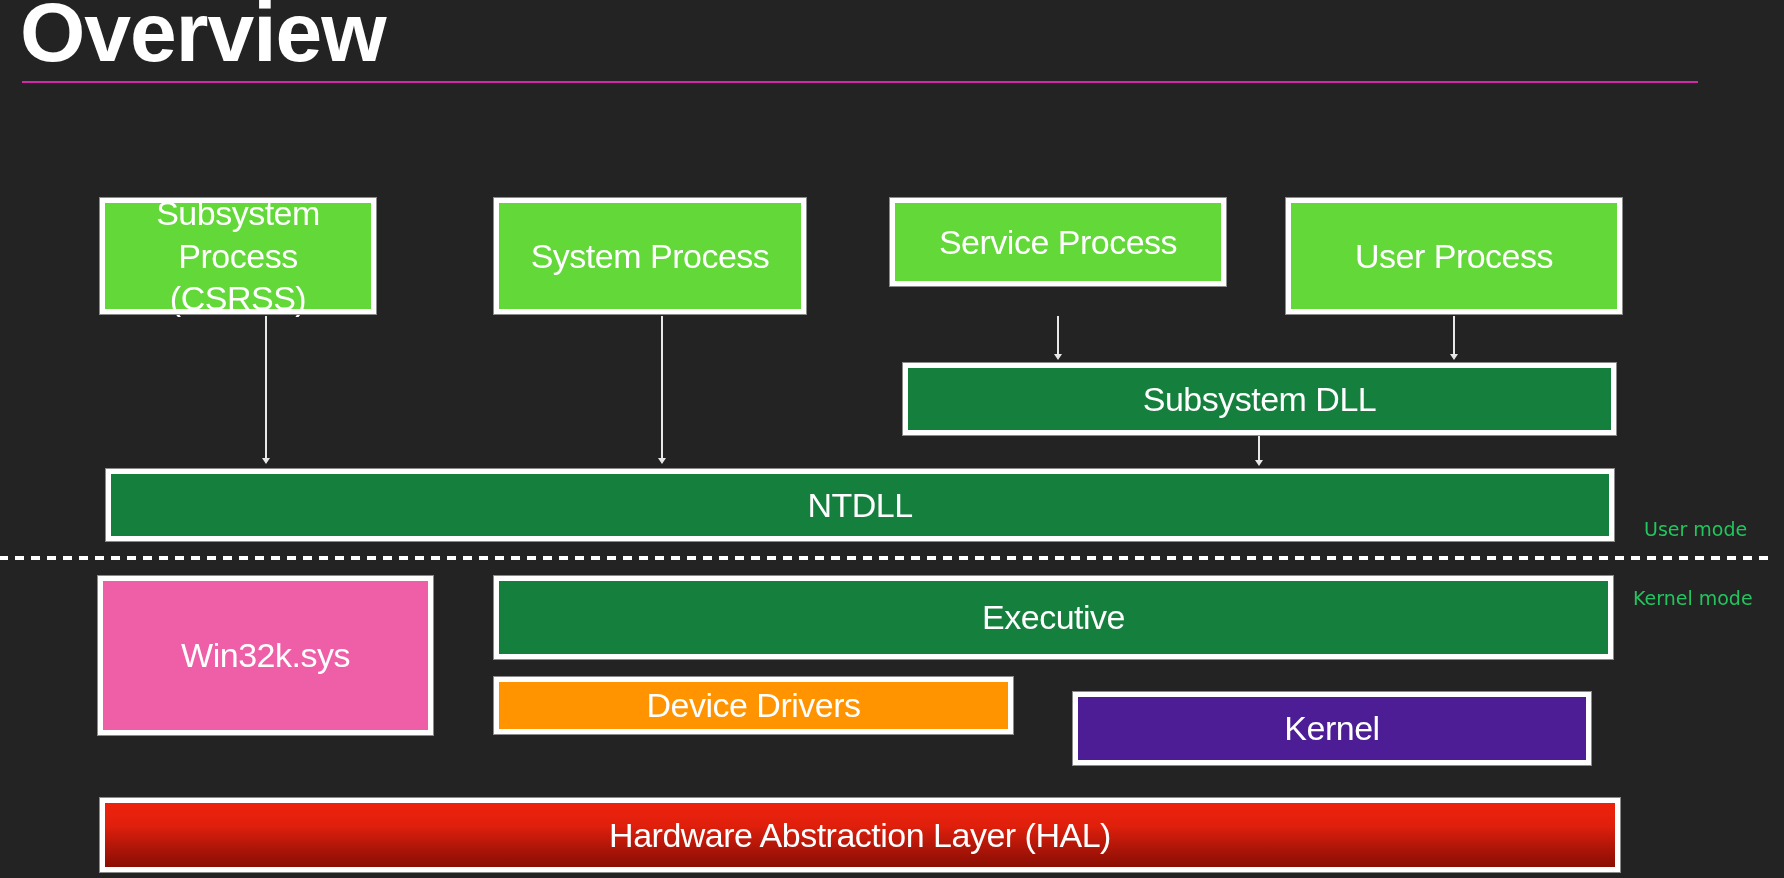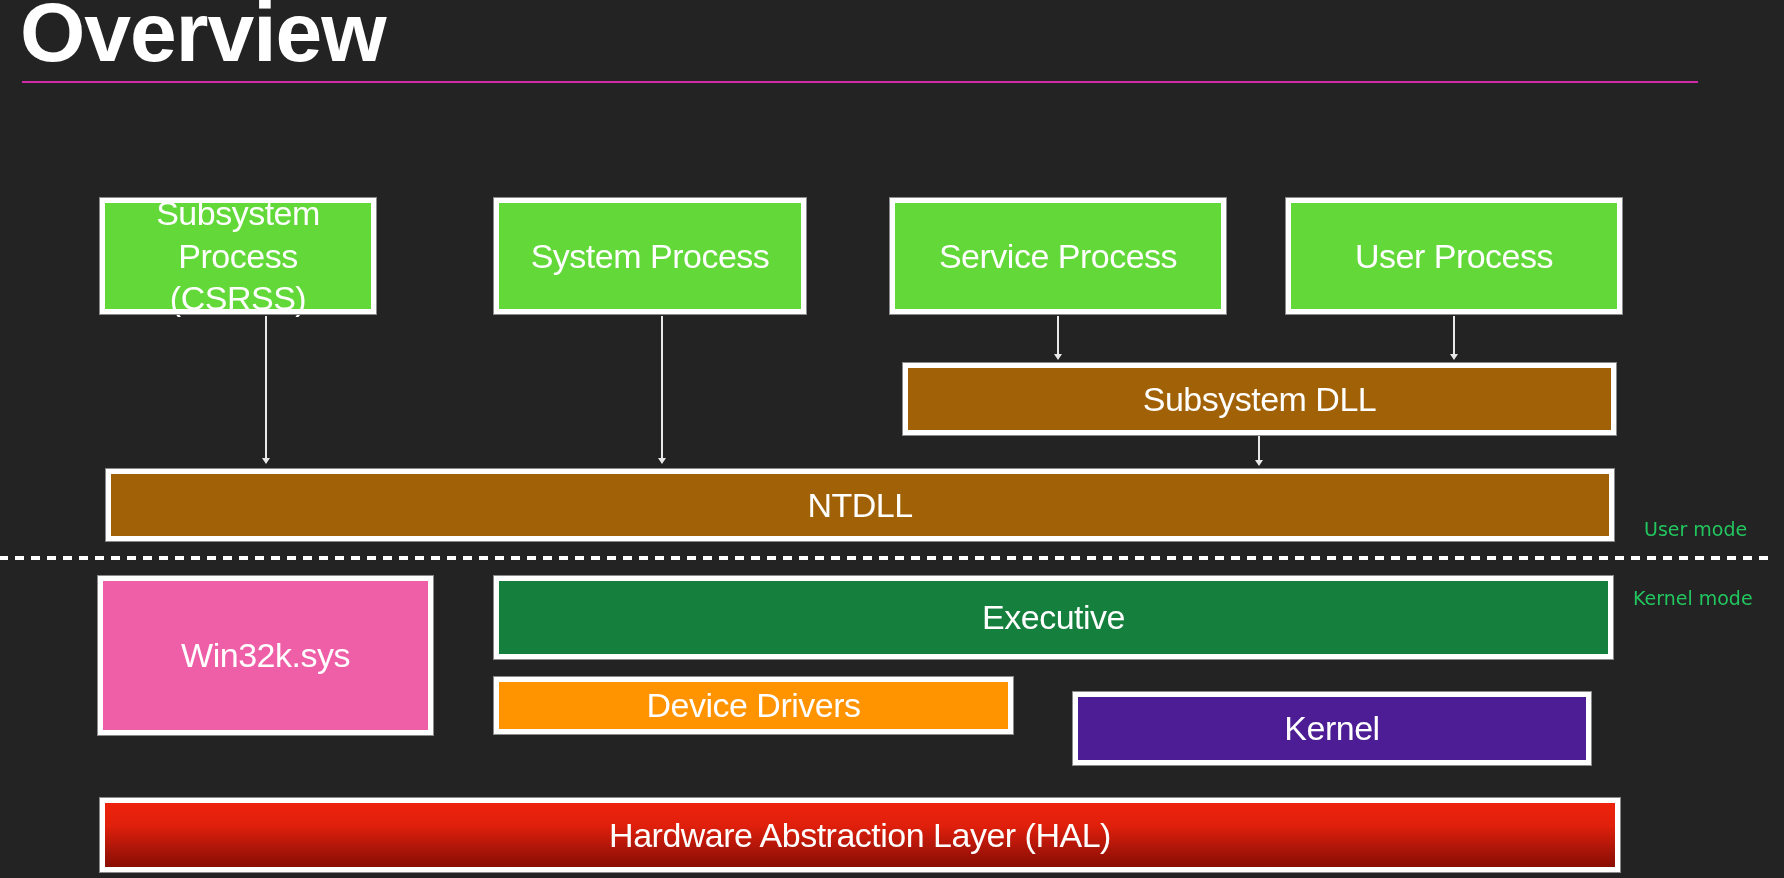--- a/index.html
+++ b/index.html
@@ -23,21 +23,21 @@
     border:5px solid #ffffff;
     outline:1px solid #8a8a8a;
     display:flex; align-items:center; justify-content:center;
     text-align:center;
     color:#ffffff;
     font-family:"Liberation Sans", sans-serif;
     font-size:34px; line-height:1.25;
     letter-spacing:-0.5px;
   }
   .green { background:#62d938; }
-  .blue { background:#a16207; }
+  .blue { background:#15803d; }
   .pink { background:#ef5fa7; }
   .magenta { background:#15803d; }
   .orange { background:#ff9300; }
   .red { background:#4c1d95; }
   .hal { background:linear-gradient(to bottom, #ee220c 0%, #e0200c 35%, #a81408 75%, #8a0d02 100%); }
   .box span { display:block; }
 
   .arrow {
     position:absolute; width:2px; background:#e8e8e8;
   }
@@ -64,21 +64,21 @@
 
 <div class="box green" style="left:100px; top:198px; width:276px; height:116px;justify-content:flex-end;">
   <div>
     <span>Subsystem Process</span>
     <span>(CSRSS)</span>
   </div>
 </div>
 <div class="box green" style="left:494px; top:198px; width:312px; height:116px;">
   <span>System Process</span>
 </div>
-<div class="box green" style="left:890px; top:198px; width:336px; height:116px;text-align:right;">
+<div class="box green" style="left:890px; top:198px; width:336px; height:88px;text-align:right;">
   <span>Service Process</span>
 </div>
 <div class="box green" style="left:1286px; top:198px; width:336px; height:116px;">
   <span>User Process</span>
 </div>
 
 <div class="arrow" style="left:265px; top:316px; height:144px;"></div>
 <div class="arrow" style="left:661px; top:316px; height:144px;"></div>
 <div class="arrow" style="left:1057px; top:316px; height:40px;"></div>
 <div class="arrow" style="left:1453px; top:316px; height:40px;"></div>

